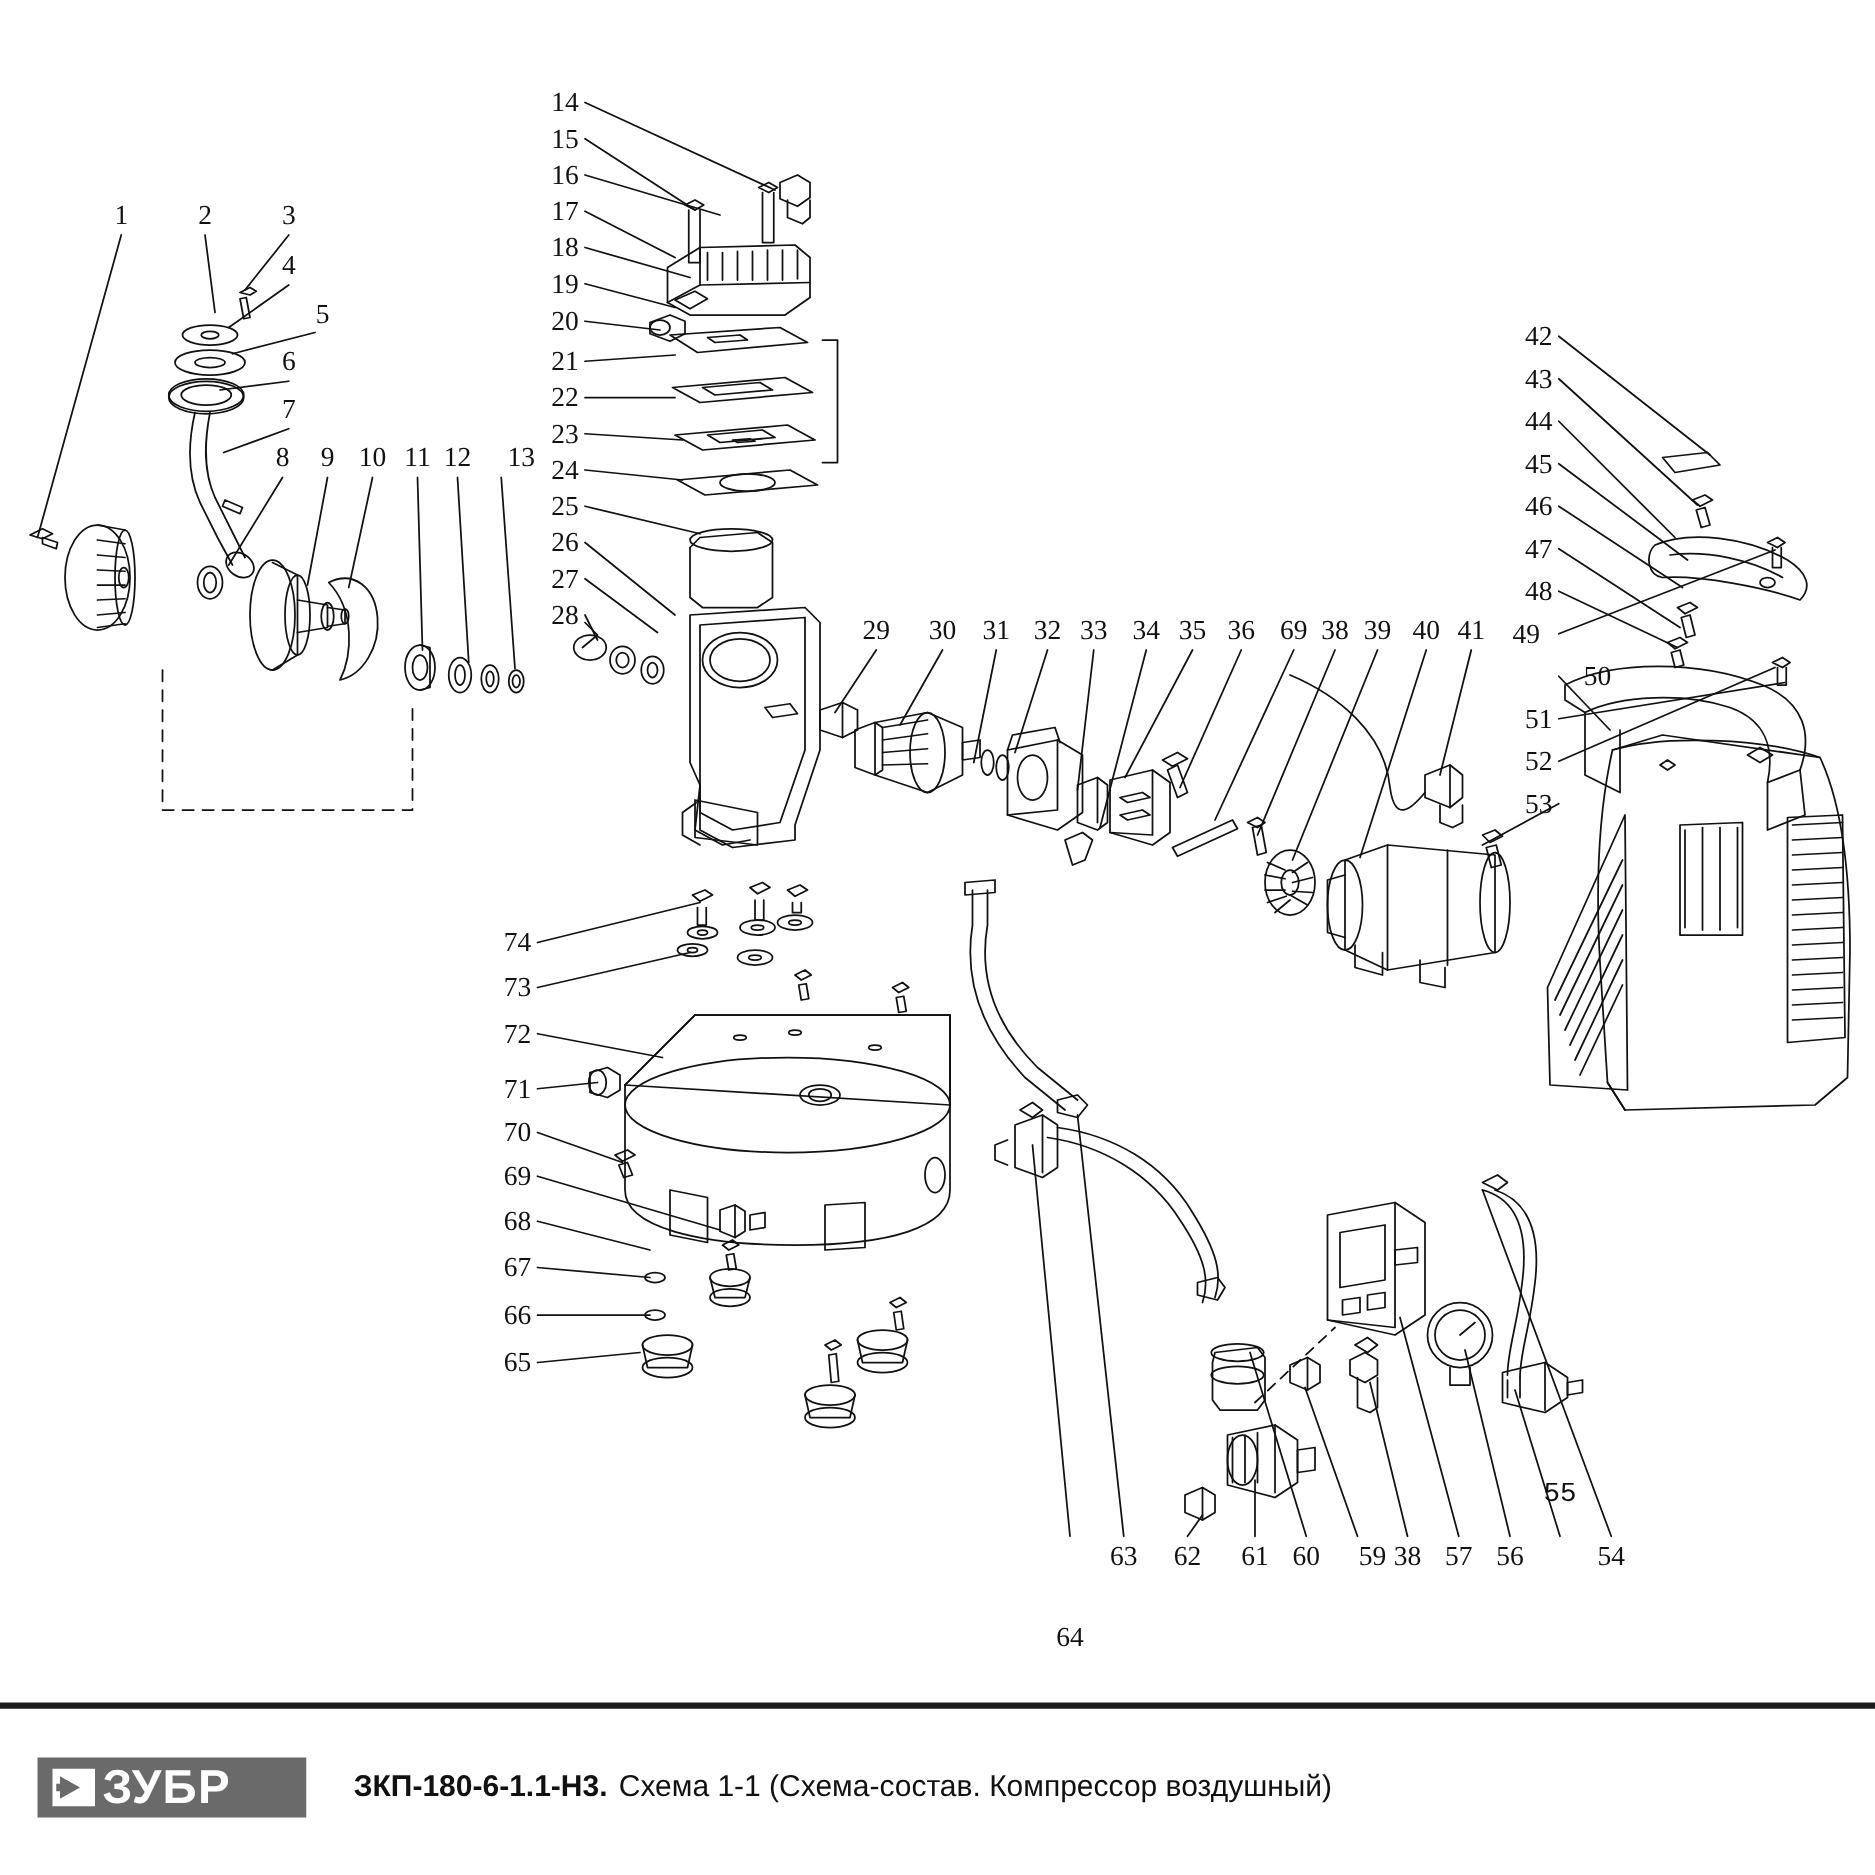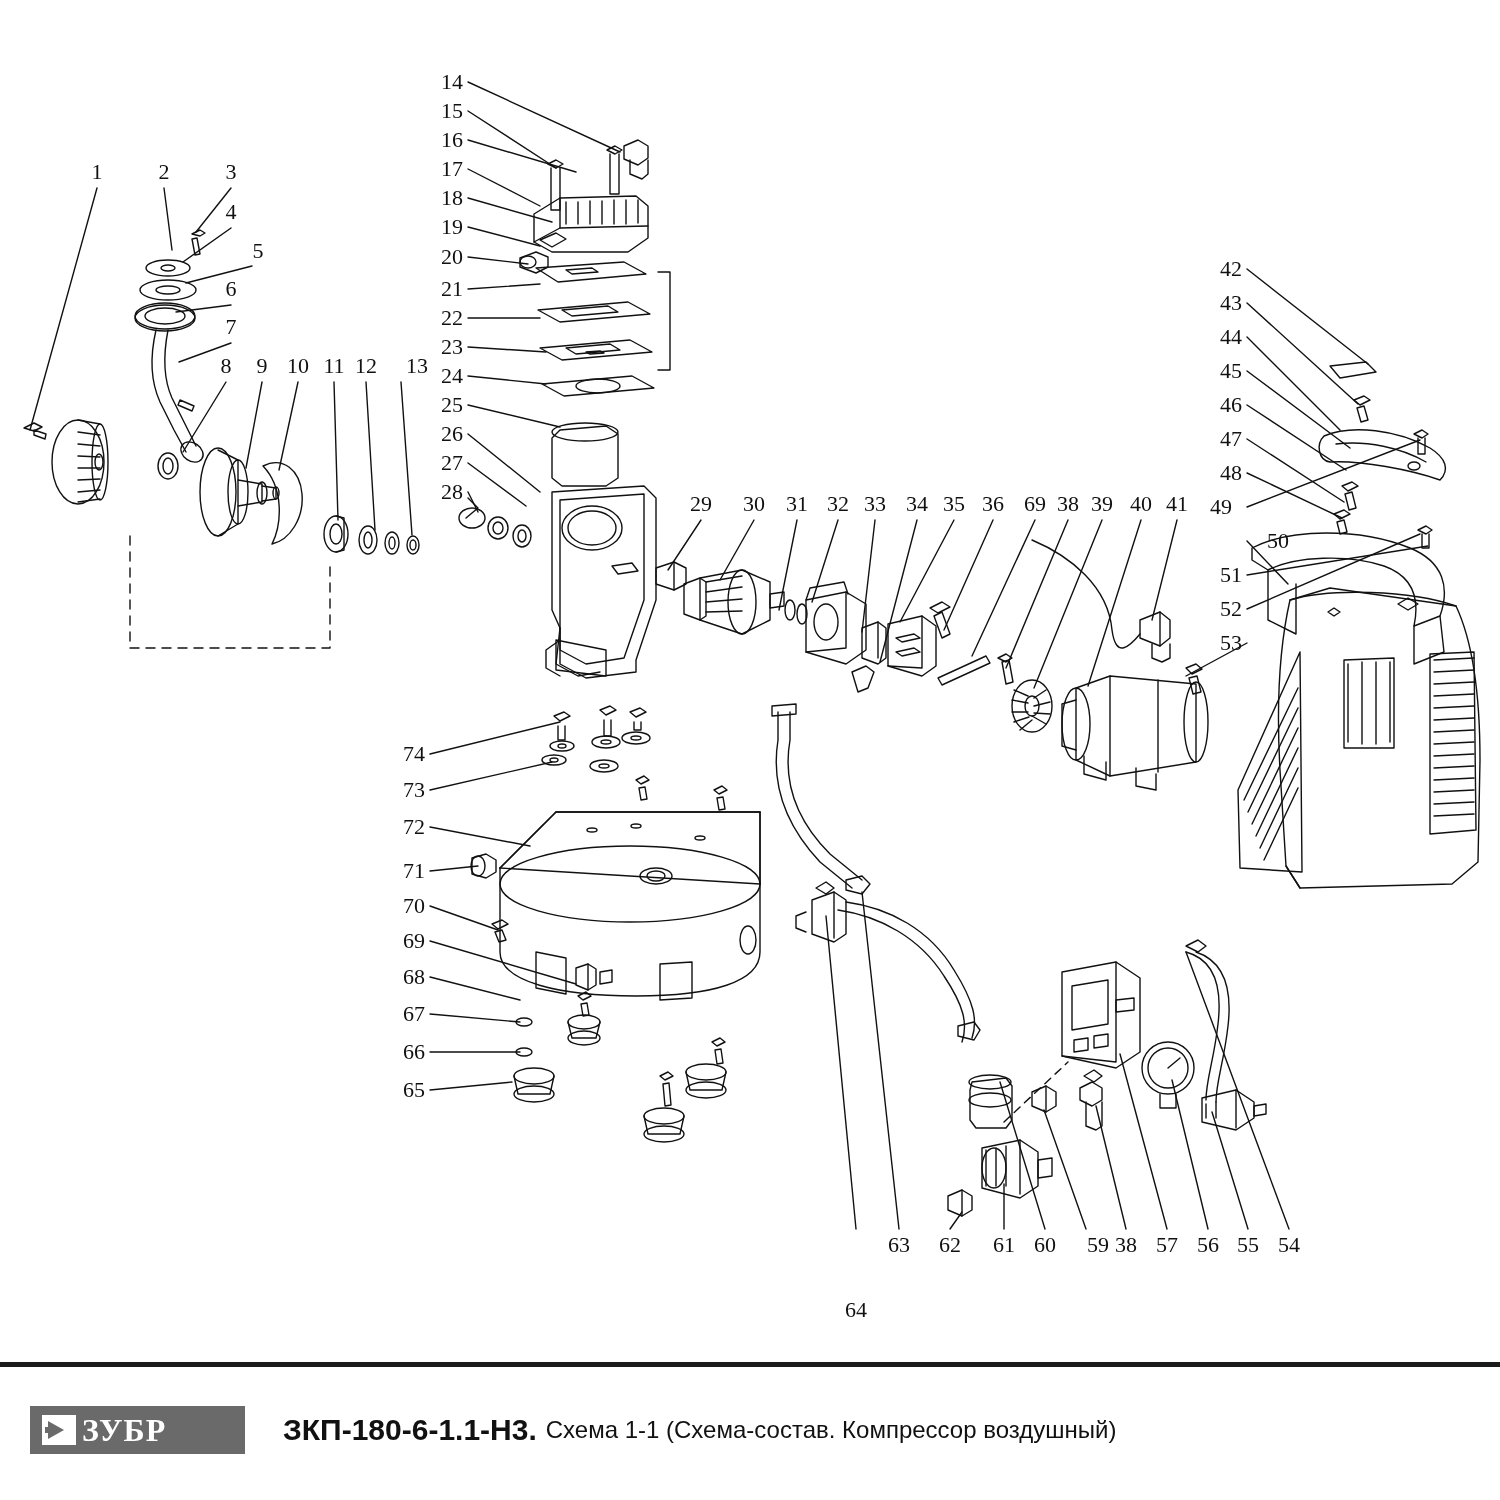--- a/index.html
+++ b/index.html
@@ -82,38 +82,38 @@
   #logo-mark:before {
     content: "";
     position: absolute;
     left: 3px; top: 12px;
     width: 12px; height: 6px;
     background: #6a6a6a;
     z-index: 2;
   }
   #logo-text {
     color: #ffffff;
-    font-family: Liberation Serif, serif;
+    font-family: Liberation Sans, sans-serif;
     font-weight: bold;
-    font-size: 32px;
+    font-size: 38px;
     letter-spacing: 1px;
   }
   #caption {
     position: absolute;
     left: 283px;
     top: 44px;
     height: 48px;
     display: flex;
     align-items: center;
     white-space: nowrap;
   }
   #caption-model {
     font-family: "Liberation Sans", sans-serif;
     font-weight: bold;
-    font-size: 30px;
+    font-size: 24px;
     color: #111111;
   }
   #caption-desc {
     font-family: "Liberation Sans", sans-serif;
     font-size: 24px;
     color: #111111;
     margin-left: 9px;
   }
 </style>
 </head>
@@ -582,21 +582,21 @@
       <div class="callout-num" style="left: 1231px; top: 371px;">45</div>
       <div class="callout-num" style="left: 1231px; top: 405px;">46</div>
       <div class="callout-num" style="left: 1231px; top: 439px;">47</div>
       <div class="callout-num" style="left: 1231px; top: 473px;">48</div>
       <div class="callout-num" style="left: 1221px; top: 507px;">49</div>
       <div class="callout-num" style="left: 1278px; top: 541px;">50</div>
       <div class="callout-num" style="left: 1231px; top: 575px;">51</div>
       <div class="callout-num" style="left: 1231px; top: 609px;">52</div>
       <div class="callout-num" style="left: 1231px; top: 643px;">53</div>
       <div class="callout-num" style="left: 1289px; top: 1245px;">54</div>
-      <div class="callout-num" style="left: 1248px; top: 1245px;">55</div>
+      <div class="callout-num" style="left: 1248px; top: 1196px; font-family: Liberation Mono, monospace;">55</div>
       <div class="callout-num" style="left: 1208px; top: 1245px;">56</div>
       <div class="callout-num" style="left: 1167px; top: 1245px;">57</div>
       <div class="callout-num" style="left: 1126px; top: 1245px;">38</div>
       <div class="callout-num" style="left: 1086px; top: 1245px; margin-left: 12px;">59</div>
       <div class="callout-num" style="left: 1045px; top: 1245px;">60</div>
       <div class="callout-num" style="left: 1004px; top: 1245px;">61</div>
       <div class="callout-num" style="left: 950px; top: 1245px;">62</div>
       <div class="callout-num" style="left: 899px; top: 1245px;">63</div>
       <div class="callout-num" style="left: 856px; top: 1310px; text-align: center;">64</div>
       <div class="callout-num" style="left: 414px; top: 1090px;">65</div>

